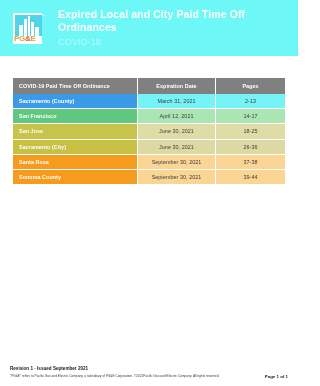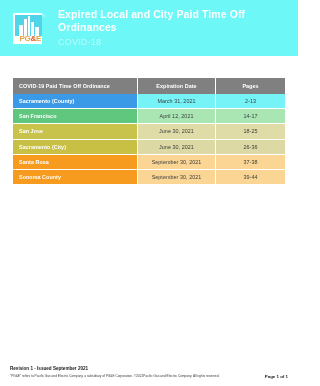--- a/index.html
+++ b/index.html
@@ -53,21 +53,21 @@
   .b1 { left: 4px;  bottom: 0; width: 4px;  height: 11px; }
   .b2 { left: 9px;  bottom: 0; width: 3px;  height: 17px; }
   .b3 { left: 12.5px; bottom: 0; width: 2.5px; height: 20px; }
   .b4 { left: 16px; bottom: 0; width: 3px;  height: 14px; }
   .b5 { left: 20px; bottom: 0; width: 4px;  height: 9px;  }
   .logo-text {
     position: absolute;
     left: 0; bottom: 0;
     width: 27px; height: 9px;
     line-height: 9px;
-    text-align: right;
+    text-align: left;
     font-size: 8px;
     font-weight: bold;
     letter-spacing: -0.3px;
     color: #e8a33d;
   }
   .logo-text .amp { color: #e05a2b; }
   .logo-tm {
     position: absolute;
     right: -4px; top: -1px;
     font-size: 4px;

